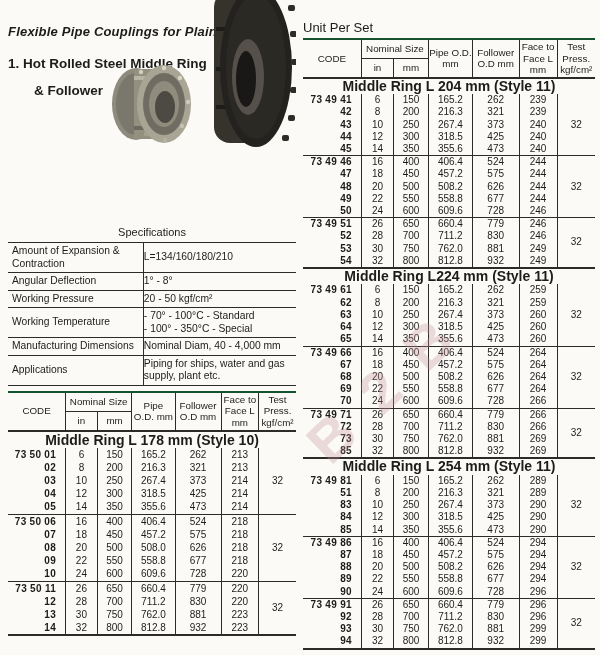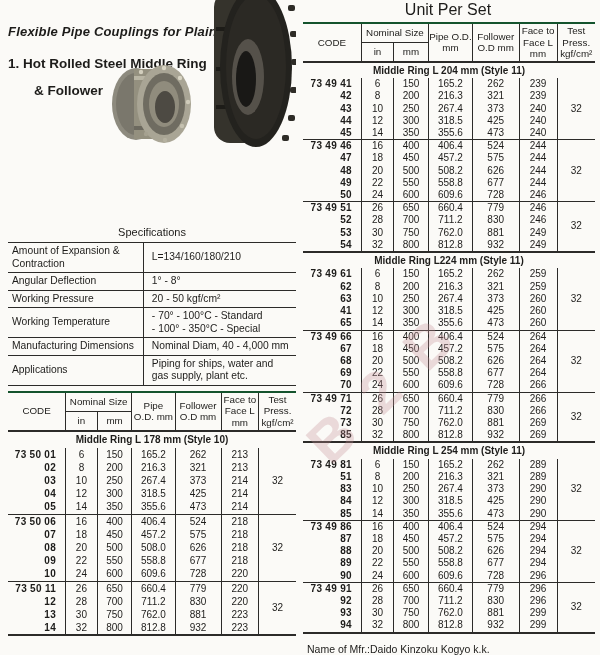--- a/index.html
+++ b/index.html
@@ -38,21 +38,21 @@
   .doc-subtitle { margin-top:17px; font-size:13.5px; font-weight:bold; }
   .doc-subtitle2 { margin-top:12px; margin-left:26px; font-size:13.5px; font-weight:bold; }
   .photo-area { position:relative; height:124px; }
   .photo-small { position:absolute; left:100px; top:-42px; }
   .photo-large { position:absolute; left:196px; top:-115px; }
 
   .spec-heading { text-align:center; font-size:11px; margin-top:4px; margin-bottom:4px; }
   .spec-table { width:100%; border-collapse:collapse; font-size:10.3px; border-bottom:1.5px solid #2c2b29; }
   .spec-table td { border-top:1.5px solid #2c2b29; padding:2px 4px; vertical-align:middle; line-height:1.22; }
   .spec-table .s-label { width:47%; border-right:1px solid #2c2b29; }
-  .spec-table .s-value { white-space:pre-line; padding-left:8px; }
+  .spec-table .s-value { white-space:pre-line; padding-left:0; }
 
   
   .data-table { width:100%; border-collapse:collapse; table-layout:fixed; font-size:10px; }
   .data-table th {
     font-size:9.8px; font-weight:normal; text-align:center;
     line-height:1.18; padding:1px 0; vertical-align:middle;
     border-left:1px solid #2c2b29; border-right:1px solid #2c2b29;
     border-bottom:2px solid #2c2b29;
   }
   .data-table thead tr:first-child th { border-top:2px solid #14532d; }
@@ -61,31 +61,31 @@
   .data-table th.th-nominal { border-bottom:1px solid #2c2b29; }
   .data-table td {
     text-align:center; padding:0 1px; vertical-align:middle;
     border-left:1px solid #2c2b29; border-right:1px solid #2c2b29;
   }
   .data-table td.c-code { text-align:right; padding-right:9px; font-weight:bold; letter-spacing:0.3px; }
   .data-table td.c-test { font-weight:normal; }
   .data-table tr.group-start td { border-top:1.5px solid #2c2b29; }
   .data-table tr.section-row td {
     border-left:none; border-right:none; border-top:2px solid #2c2b29;
-    font-weight:bold; font-size:10px; text-align:center; padding:1px 0;
+    font-weight:bold; font-size:14px; text-align:center; padding:1px 0;
   }
   .data-table { border-bottom:2px solid #2c2b29; }
 
   .left-table-wrap { margin-top:5px; }
   .left-table-wrap td { line-height:13.2px; }
   .left-table-wrap .section-row td { line-height:14px;margin-top:6px; }
 
   
   .right-col { position:absolute; left:303px; top:0; width:292px; }
-  .unit-note { text-align:center; font-size:16px; margin-top:1px; margin-bottom:3px; padding-right:2px; }
+  .unit-note { text-align:left; font-size:13px; margin-top:20px; margin-bottom:3px; padding-right:2px; }
   .right-table-wrap td { line-height:12.2px; }
   .right-table-wrap .section-row td { line-height:13.5px; }
   .mfr-note { font-size:10.5px; margin-top:9px; padding-left:4px; }
 </style>
 </head>
 <body>
 
 <div class="page">
 
   <div class="watermark">B2B</div>
@@ -485,21 +485,21 @@
             </tr>
             <tr>
               <td class="c-code">63</td>
               <td class="c-in">10</td>
               <td class="c-mm">250</td>
               <td class="c-pipe">267.4</td>
               <td class="c-fol">373</td>
               <td class="c-face">260</td>
             </tr>
             <tr>
-              <td class="c-code">41</td>
+              <td class="c-code">64</td>
               <td class="c-in">12</td>
               <td class="c-mm">300</td>
               <td class="c-pipe">318.5</td>
               <td class="c-fol">425</td>
               <td class="c-face">260</td>
             </tr>
             <tr>
               <td class="c-code">65</td>
               <td class="c-in">14</td>
               <td class="c-mm">350</td>

